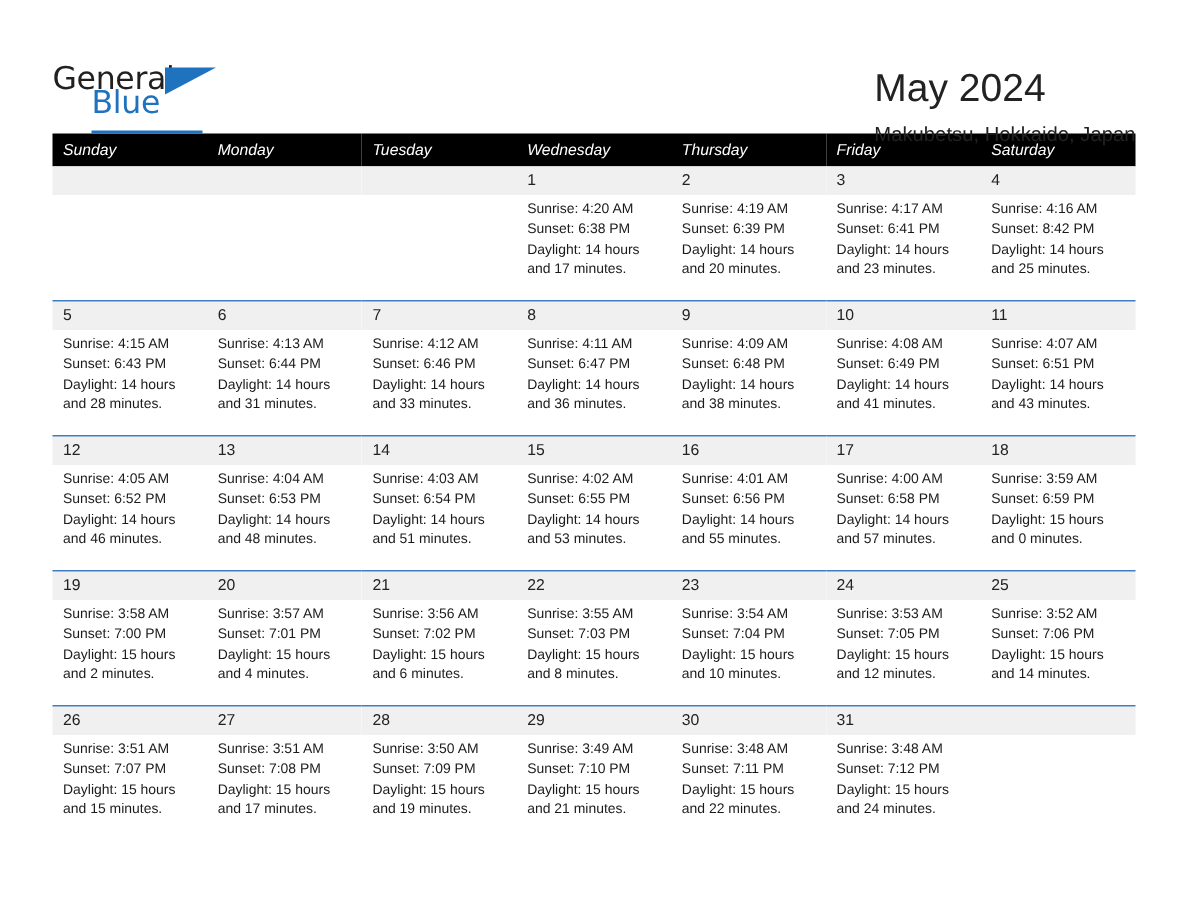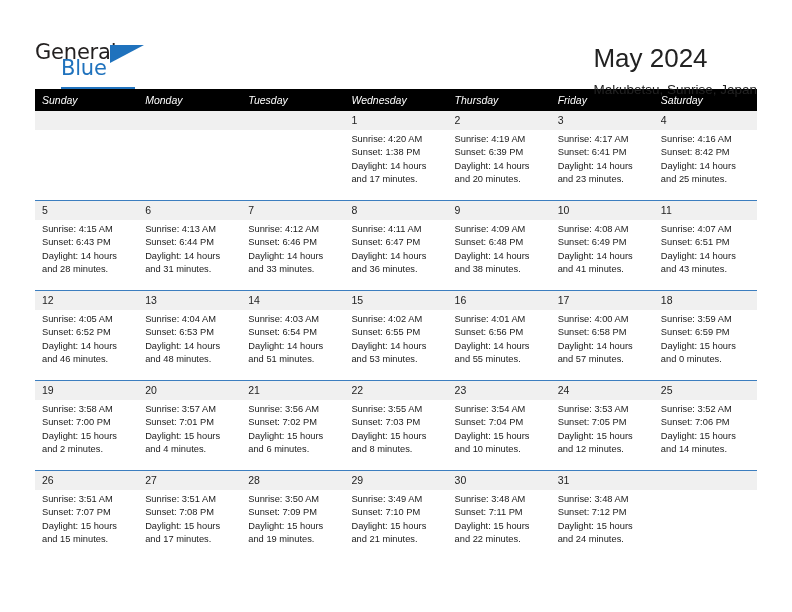--- a/index.html
+++ b/index.html
@@ -161,21 +161,21 @@
 
     <div class="logo">
       <span class="logo-general">General</span>
       <span class="logo-tri"></span>
       <span class="logo-blue">Blue</span>
       <span class="logo-underline"></span>
     </div>
 
     <div class="title-block">
       <h1 class="cal-title">May 2024</h1>
-      <p class="cal-subtitle">Makubetsu, Sunrise, Japan</p>
+      <p class="cal-subtitle">Makubetsu, Hokkaido, Japan</p>
     </div>
 
   </div>
 
   <table class="calendar">
     <thead>
       <tr id="weekday-row">
           <th>Sunday</th>
           <th>Monday</th>
           <th>Tuesday</th>
@@ -200,21 +200,21 @@
           <td class="empty">
             <div class="cell-inner">
               <span class="daynum"></span>
             </div>
           </td>
           <td>
             <div class="cell-inner">
               <span class="daynum">1</span>
               <div class="details">
                 <div>Sunrise: 4:20 AM</div>
-                <div>Sunset: 1:38 PM</div>
+                <div>Sunset: 6:38 PM</div>
                 <div>Daylight: 14 hours</div>
                 <div>and 17 minutes.</div>
               </div>
             </div>
           </td>
           <td>
             <div class="cell-inner">
               <span class="daynum">2</span>
               <div class="details">
                 <div>Sunrise: 4:19 AM</div>

